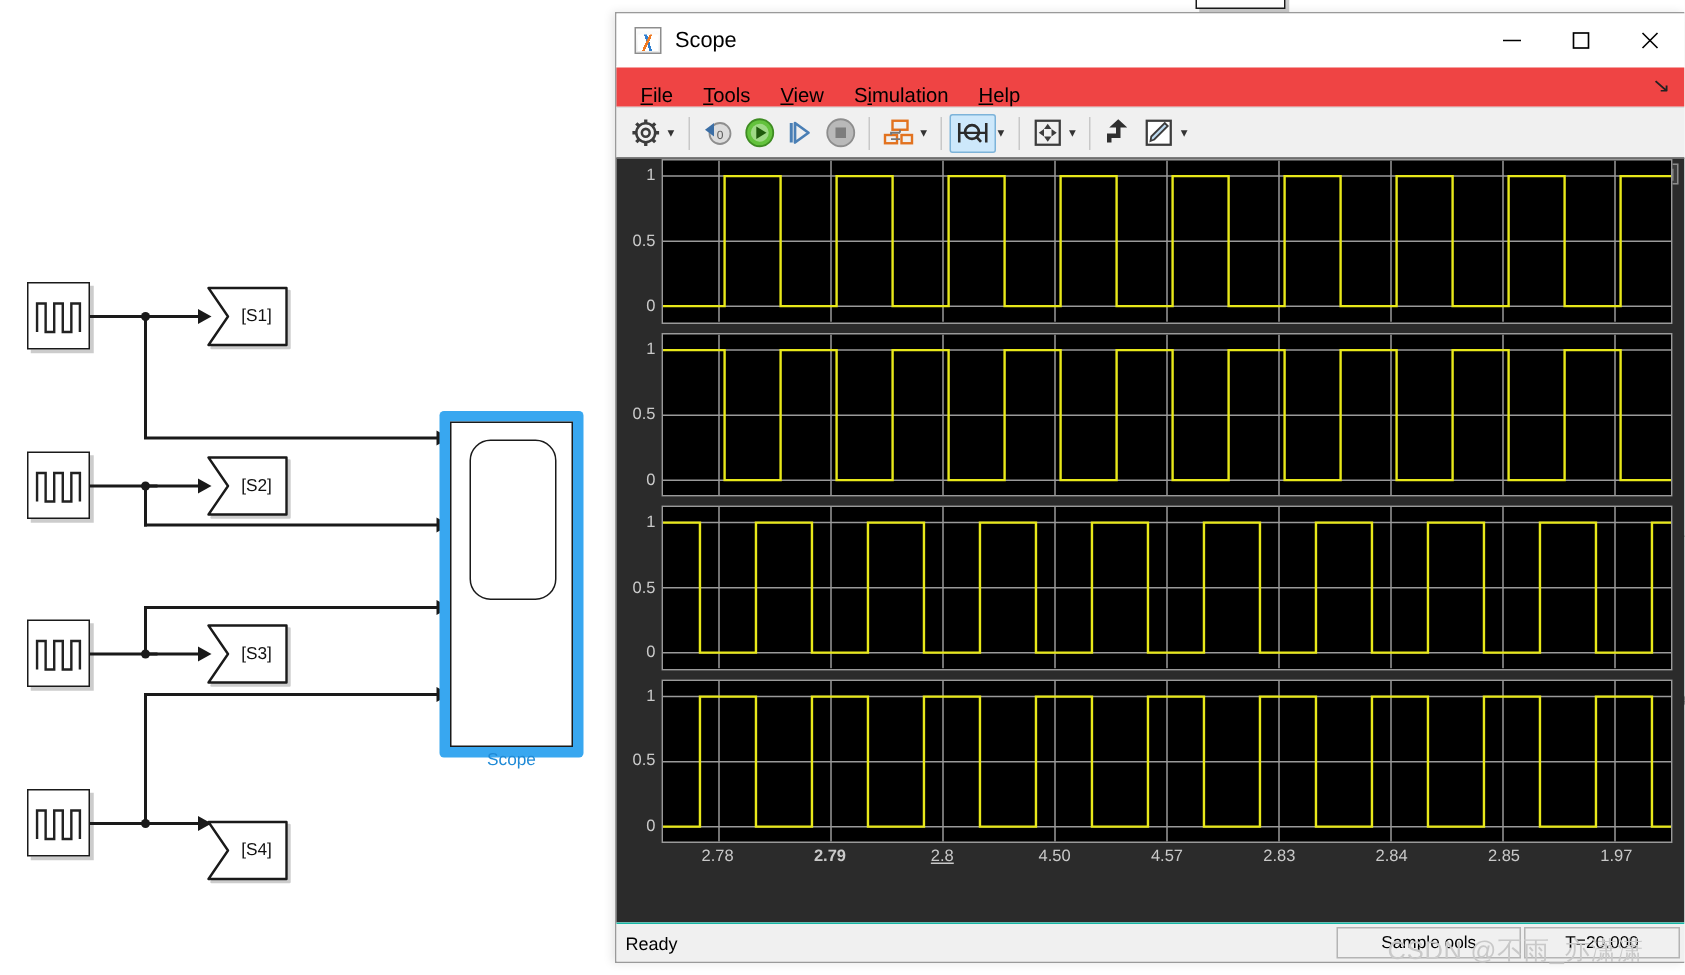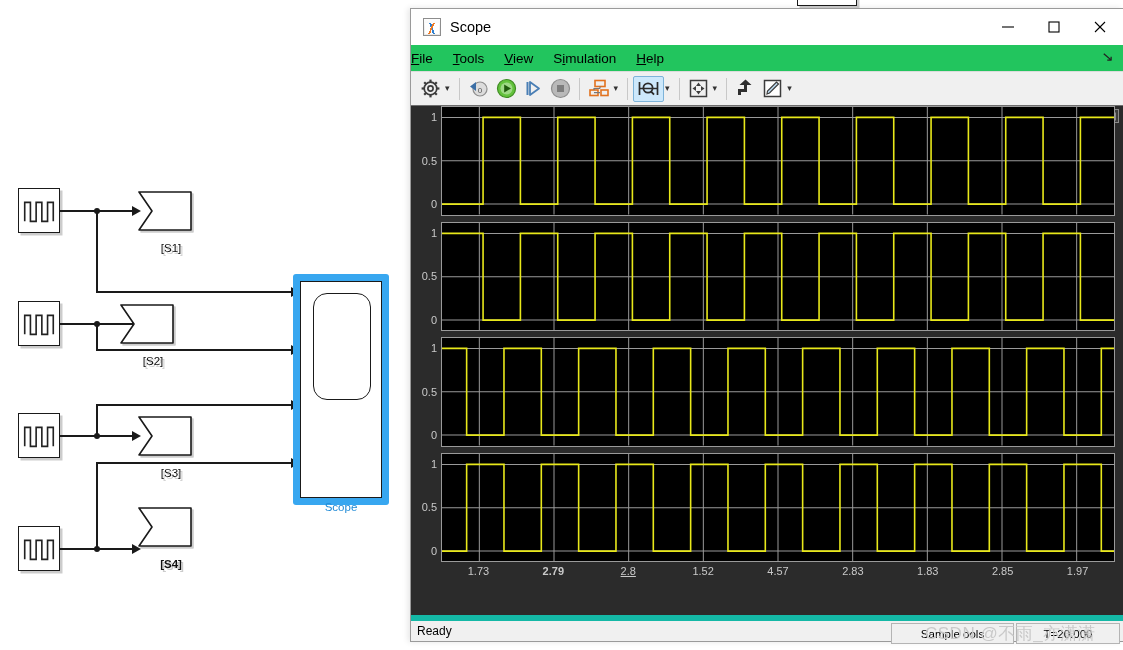--- a/index.html
+++ b/index.html
@@ -26,21 +26,21 @@
   .goto-block {
     position:absolute;
     width:55px; height:40px;
     filter: drop-shadow(2.5px 2.5px 0 rgba(0,0,0,0.20));
   }
   .goto-block svg { display:block; overflow:visible; }
   .goto-label {
     position:absolute; top:0; left:0; width:100%; height:100%;
     display:flex; align-items:center; justify-content:center;
     padding-left:11px;
-    font-size:11.5px; color:#111; font-family:"Liberation Sans", sans-serif;margin-top:37px;
+    font-size:11.5px; color:#111; font-family:"Liberation Sans", sans-serif;
   }
 
   .wire { position:absolute; background:#1a1a1a; }
   .wire-h { height:1.6px; }
   .wire-v { width:1.6px; }
   .junction {
     position:absolute; width:6px; height:6px; border-radius:50%;
     background:#1a1a1a;
   }
   .arrowhead {
@@ -108,22 +108,22 @@
   }
   #win-title { font-size:14.5px; color:#000; flex:1; }
   .wbtn {
     width:46px; height:35px; display:flex; align-items:center; justify-content:center;
     flex:none;
   }
   .wbtn svg { display:block; }
 
   
   #menubar {
-    height:26px; background:#22c55e; display:flex; align-items:center;
-    gap:20px; flex:none; position:relative;
+    height:26px; background:#ef4444; display:flex; align-items:flex-end;
+    padding-left:16px; gap:20px; flex:none; position:relative;
   }
   .menu-item { font-size:13.5px; color:#000; cursor:default; }
   .menu-item u { text-decoration:underline; }
   #menu-arrow {
     position:absolute; right:10px; top:4px; font-size:13px; color:#222;
     transform: scaleX(1.15);
   }
 
   
   #toolbar {
@@ -158,21 +158,21 @@
     transform:translateX(-50%);
   }
   #pin-btn {
     position:absolute; right:4px; top:3px; width:16px; height:14px;
     background:#3c3c3c; border:1px solid #8a8a8a;
     display:flex; align-items:center; justify-content:center;
   }
 
   
   #statusbar {
-    height:26px; background:#f0f0f0; border-top:6px solid #14b8a6;
+    height:26px; background:#f0f0f0; border-top:1px solid #14b8a6;
     display:flex; align-items:center; flex:none; position:relative;
   }
   #status-ready { font-size:12px; color:#000; margin-left:6px; }
   .status-cell {
     position:absolute; top:2px; height:21px;
     border:1px solid #b4b4b4; background:#f0f0f0;
     display:flex; align-items:center; justify-content:center;
     font-size:11.5px; color:#000;
   }
 
@@ -212,21 +212,21 @@
 
     <div class="sl-block" style="left:18px;top:301px;width:42px;height:45px;">
       <svg class="pulse-icon" viewBox="0 0 42 45">
         <path d="M6 34 L6 14 L12 14 L12 34 L18 34 L18 14 L24 14 L24 34 L30 34 L30 14 L36 14 L36 34" fill="none" stroke="#222" stroke-width="1.7"></path>
       </svg>
     </div>
     <div class="wire wire-h" style="left:60px;top:323px;width:45px;"></div>
     <div class="junction" style="left:94px;top:320.5px;"></div>
     <div class="wire wire-h" style="left:99px;top:323px;width:36px;"></div>
     <div class="arrowhead" style="left:132px;top:318.5px;"></div>
-    <div class="goto-block" style="left:120px;top:304px;">
+    <div class="goto-block" style="left:138px;top:304px;">
       <svg width="55" height="40" viewBox="0 0 55 40">
         <path d="M1 1 L53 1 L53 39 L1 39 L14 20 Z" fill="#fff" stroke="#1a1a1a" stroke-width="1.6" stroke-linejoin="round"></path>
       </svg>
       <div class="goto-label">[S2]</div>
     </div>
     <div class="wire wire-v" style="left:96px;top:323px;height:28px;"></div>
     <div class="wire wire-h" style="left:96px;top:349px;width:204px;"></div>
     <div class="arrowhead" style="left:291px;top:344.5px;"></div>
 
     <div class="sl-block" style="left:18px;top:413px;width:42px;height:45px;">
@@ -250,21 +250,21 @@
 
     <div class="sl-block" style="left:18px;top:526px;width:42px;height:45px;">
       <svg class="pulse-icon" viewBox="0 0 42 45">
         <path d="M6 34 L6 14 L12 14 L12 34 L18 34 L18 14 L24 14 L24 34 L30 34 L30 14 L36 14 L36 34" fill="none" stroke="#222" stroke-width="1.7"></path>
       </svg>
     </div>
     <div class="wire wire-h" style="left:60px;top:548px;width:45px;"></div>
     <div class="junction" style="left:94px;top:545.5px;"></div>
     <div class="wire wire-h" style="left:99px;top:548px;width:36px;"></div>
     <div class="arrowhead" style="left:132px;top:543.5px;"></div>
-    <div class="goto-block" style="left:138px;top:507px;font-weight:bold;">
+    <div class="goto-block" style="left:138px;top:547px;">
       <svg width="55" height="40" viewBox="0 0 55 40">
         <path d="M1 1 L53 1 L53 39 L1 39 L14 20 Z" fill="#fff" stroke="#1a1a1a" stroke-width="1.6" stroke-linejoin="round"></path>
       </svg>
       <div class="goto-label">[S4]</div>
     </div>
     <div class="wire wire-v" style="left:96px;top:462px;height:88px;"></div>
     <div class="wire wire-h" style="left:96px;top:462px;width:204px;"></div>
     <div class="arrowhead" style="left:291px;top:457.5px;"></div>
 
     <div id="scope-block">
@@ -428,27 +428,27 @@
     </div>
 
     <div id="plotarea">
       <div id="pin-btn">
         <svg width="10" height="9" viewBox="0 0 10 9">
           <rect x="0.5" y="0.5" width="9" height="8" fill="#d8d8d8"></rect>
           <path d="M5 1.8 L7.5 4.6 L6 4.6 L6 7 L4 7 L4 4.6 L2.5 4.6 Z" fill="#2b2b2b"></path>
         </svg>
       </div>
       <div id="xticks" style="top: 459px;">
-          <div class="xtick" style="left: 5.55556%;">1.73</div>
+          <div class="xtick" style="left: 5.55556%;">2.78</div>
           <div class="xtick" style="left: 16.6667%; font-weight: bold;">2.79</div>
           <div class="xtick" style="left: 27.7778%; text-decoration: underline;">2.8</div>
-          <div class="xtick" style="left: 38.8889%;">1.52</div>
+          <div class="xtick" style="left: 38.8889%;">4.50</div>
           <div class="xtick" style="left: 50%;">4.57</div>
           <div class="xtick" style="left: 61.1111%;">2.83</div>
-          <div class="xtick" style="left: 72.2222%;">1.83</div>
+          <div class="xtick" style="left: 72.2222%;">2.84</div>
           <div class="xtick" style="left: 83.3333%;">2.85</div>
           <div class="xtick" style="left: 94.4444%;">1.97</div>
         </div>
     <div class="subplot" style="top: 0px; height: 109.5px;">
           <div class="sp-axes">
             <svg class="sp-svg" viewBox="0 0 1000 100" preserveAspectRatio="none">
               <line x1="55.555555555554186" x2="55.555555555554186" y1="0" y2="100" stroke="#9a9a9a" stroke-width="1" vector-effect="non-scaling-stroke"></line>
               <line x1="166.66666666666748" x2="166.66666666666748" y1="0" y2="100" stroke="#9a9a9a" stroke-width="1" vector-effect="non-scaling-stroke"></line>
               <line x1="277.77777777777584" x2="277.77777777777584" y1="0" y2="100" stroke="#9a9a9a" stroke-width="1" vector-effect="non-scaling-stroke"></line>
               <line x1="388.8888888888892" x2="388.8888888888892" y1="0" y2="100" stroke="#9a9a9a" stroke-width="1" vector-effect="non-scaling-stroke"></line>

